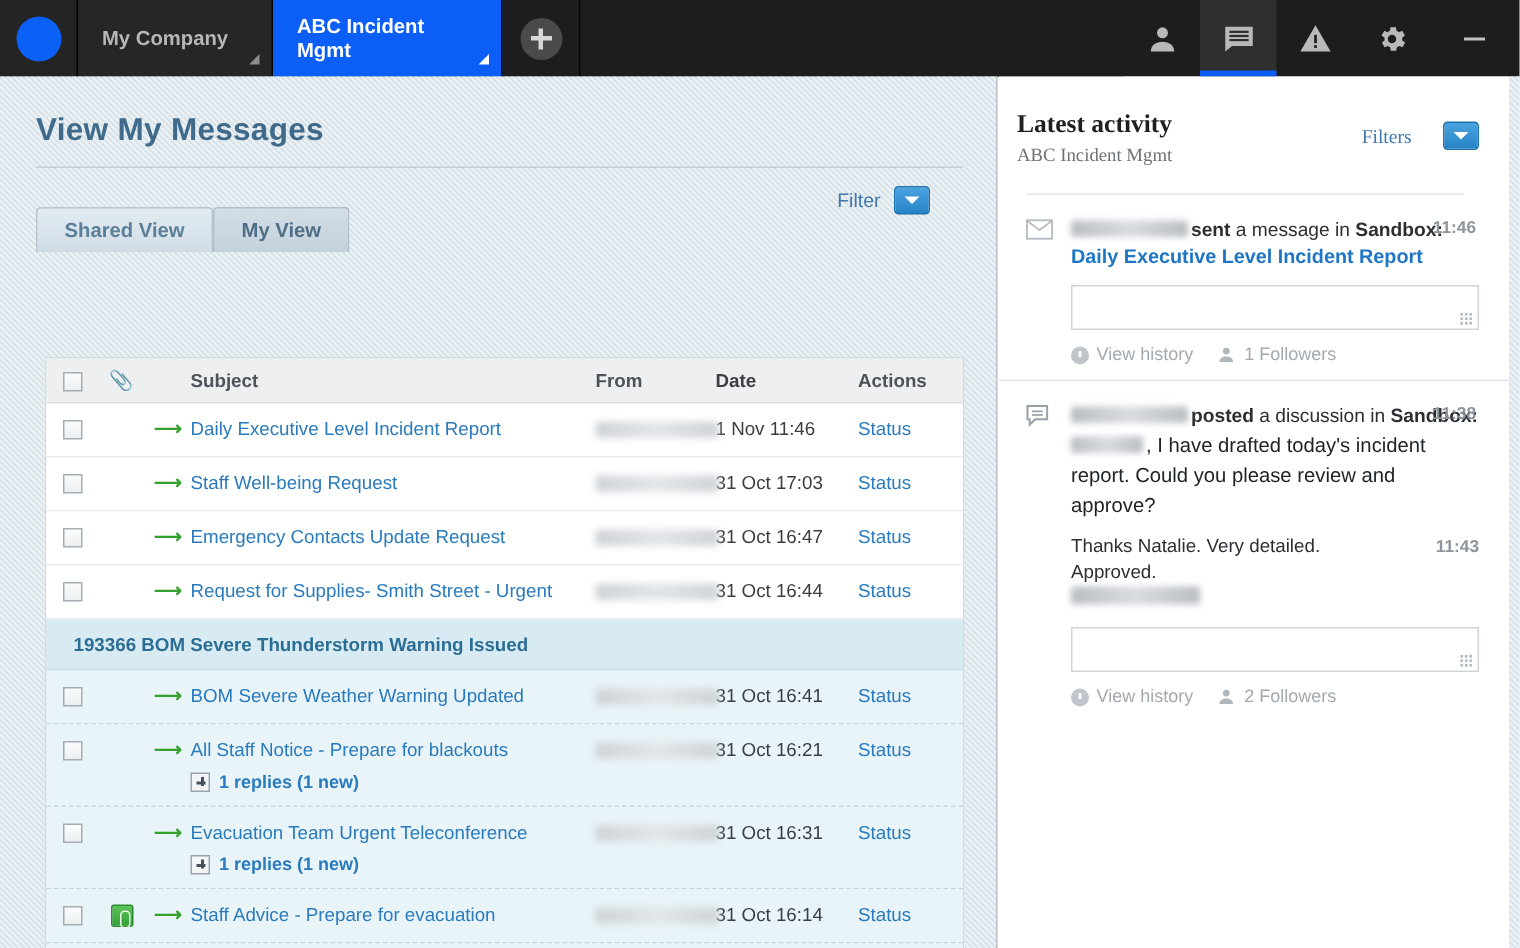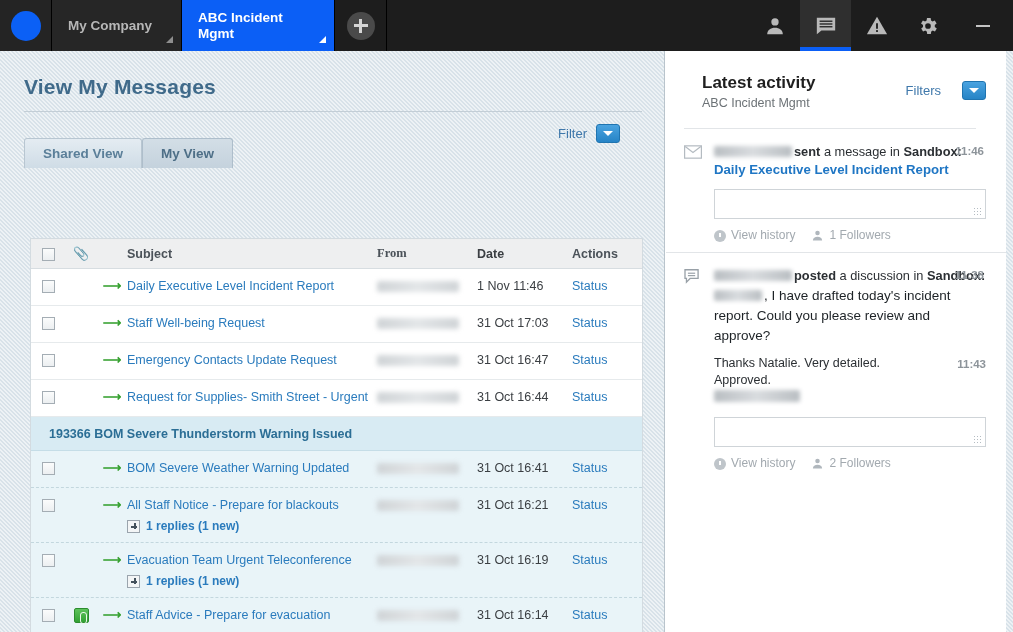--- a/index.html
+++ b/index.html
@@ -153,21 +153,21 @@
   .grouprow {
     height: 34px; display: flex; align-items: center;
     background: #d8ebf3; border-bottom: 1px solid #c5dde7;
     color: #2b6e95; font-weight: bold; font-size: 12.5px;
     padding-left: 18px;
   }
   .c-check { width: 34px; flex: none; display: flex; justify-content: center; padding-top: 1px; }
   .c-clip  { width: 32px; flex: none; display: flex; justify-content: center; }
   .c-arrow { width: 30px; flex: none; display: flex; justify-content: center; }
   .c-subj  { flex: 1; min-width: 0; padding-right: 6px; }
-  .c-from  { width: 100px; flex: none; font-family: Liberation Serif, serif; }
+  .c-from  { width: 80px; flex: none; }
   .c-date  { width: 95px; flex: none; color: #3b3f43; }
   .c-act   { width: 70px; flex: none; }
 
   .thead .c-subj, .thead .c-from, .thead .c-date, .thead .c-act { padding-top: 0; }
 
   .cb {
     width: 13px; height: 13px; border: 1px solid #a4adb4;
     background: linear-gradient(to bottom,#fbfcfc,#eceff1);
     display: block; cursor: pointer;
   }
@@ -206,21 +206,21 @@
   }
 
   
   #rightpane {
     position: absolute; top: 51px; left: 666px; width: 340px; height: 581px;
     background: #fff; overflow: hidden;
   }
   #rp-scrollstrip {
     position: absolute; top: 51px; left: 1006px; width: 7px; height: 581px;
   }
-  .rp-head { padding: 22px 22px 0 36px; position: relative; }
+  .rp-head { padding: 22px 22px 0 12px; position: relative; font-family: Liberation Serif, serif; }
   .rp-title { font-size: 17px; font-weight: bold; color: #1f1f1f; }
   .rp-sub { font-size: 12.5px; color: #6c7276; margin-top: 3px; }
   .rp-filters {
     position: absolute; right: 20px; top: 30px;
     display: flex; align-items: center; gap: 21px;
   }
 
   .composer {
     margin: 20px 20px 0 18px;
     border: 1px solid #cfd4d8;
@@ -524,21 +524,21 @@
         </div>
       <div class="c-subj">
         <span class="subj-link">Evacuation Team Urgent Teleconference</span>
         <div class="replies">
           <span class="expander"></span>
           <span>1 replies (1 new)</span>
         </div>
       </div>
       <div class="c-from">
         <span class="from-redacted"></span></div>
-      <div class="c-date">31 Oct 16:19</div>
+      <div class="c-date">31 Oct 16:31</div>
       <div class="c-act">
         <span class="status-link">Status</span></div>
     </div>
 
     <div class="row ingroup">
       <div class="c-check">
         <span class="cb"></span>
         </div>
       <div class="c-clip">
         <span class="attach-green"></span>

